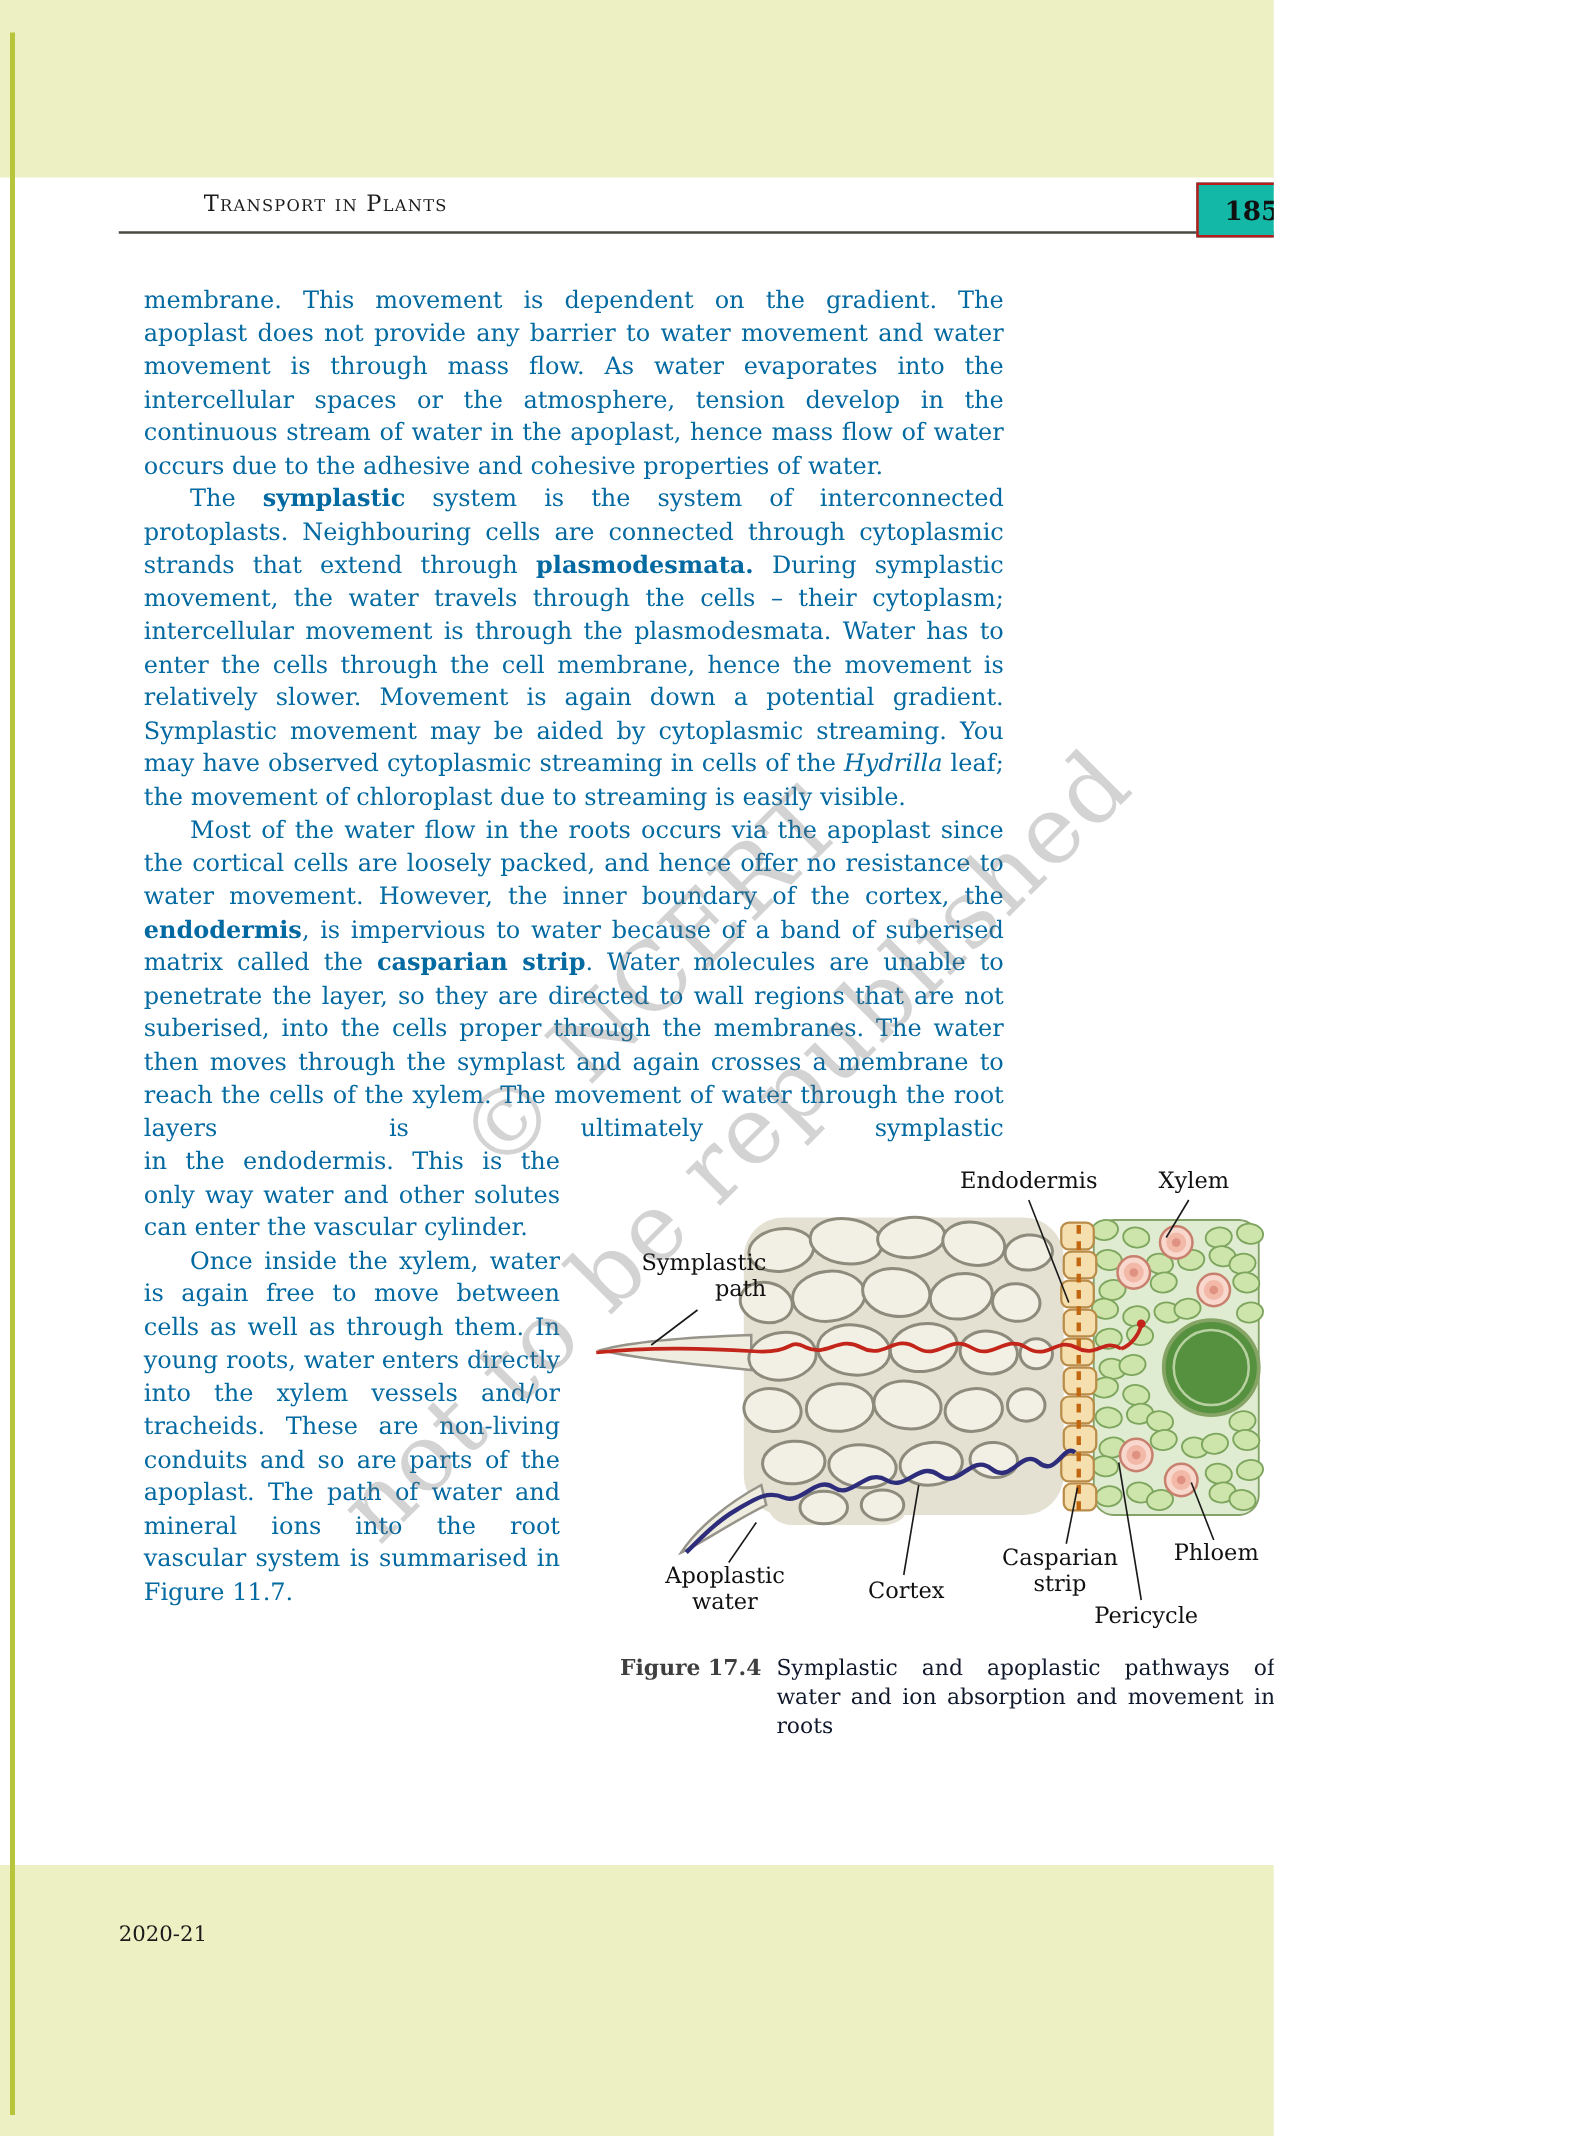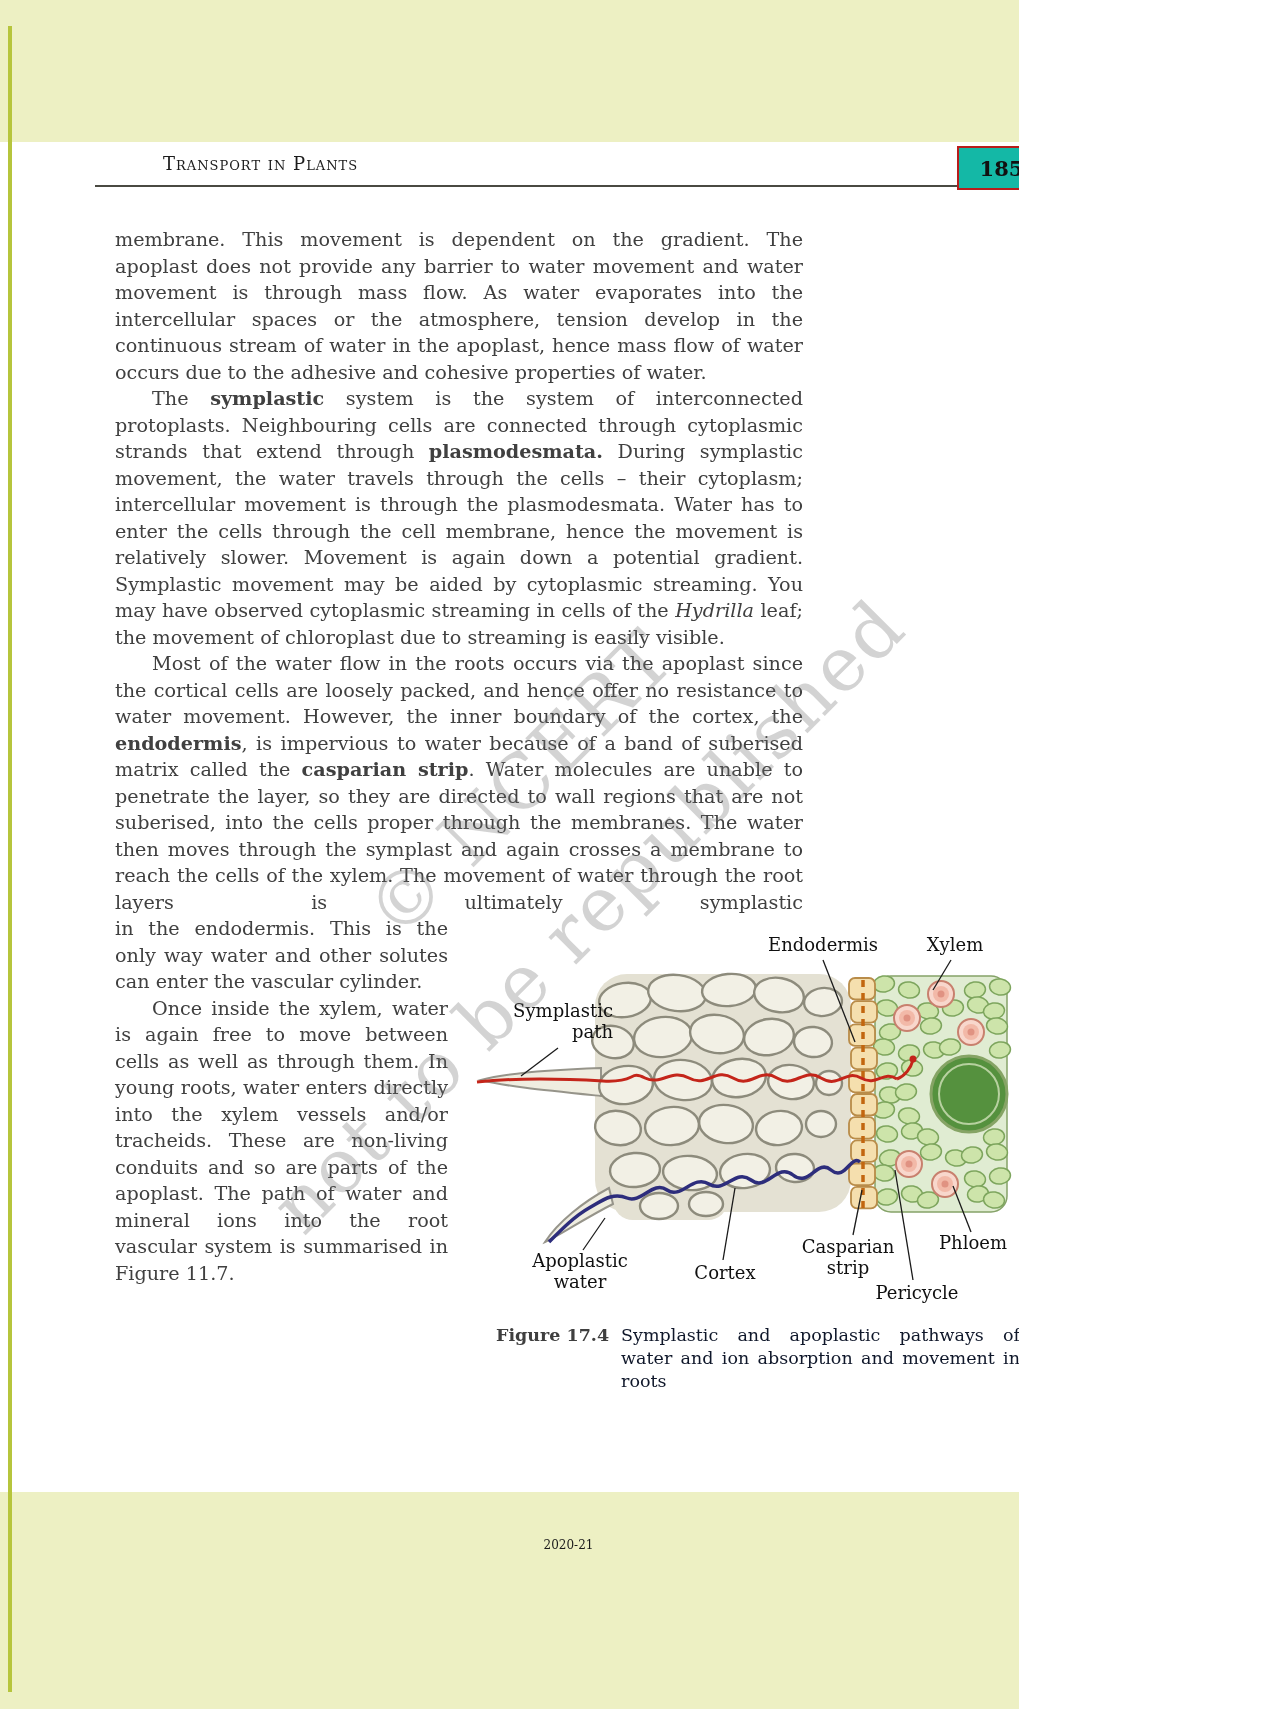--- a/index.html
+++ b/index.html
@@ -14,21 +14,21 @@
   .left-rule{position:absolute;left:8px;top:26px;width:4px;height:1666px;background:#b6c53c;}
 
   
   .header-title{position:absolute;left:163px;top:153px;font-variant:small-caps;font-size:18px;letter-spacing:1px;color:#1b1b1b;z-index:3;}
   .header-rule{position:absolute;left:95px;top:185px;width:947px;height:2px;background:#4a4a42;z-index:3;}
   .page-num{position:absolute;left:957px;top:146px;width:85px;height:40px;background:#14b8a6;border:2px solid #b91c1c;
     display:flex;align-items:center;justify-content:center;font-weight:bold;font-size:21px;color:#111;z-index:3;}
 
   
   .text-block{position:absolute;left:115px;top:227px;width:688px;z-index:2;}
-  .text-block p{margin:0;text-align:justify;font-size:19.2px;line-height:26.5px;color:#404040;}
+  .text-block p{margin:0;text-align:justify;font-size:19.2px;line-height:26.5px;color:#0369a1;}
   .indent{text-indent:37px;}
   .narrow{width:333px;}
   .justify-last{text-align-last:justify;}
   i{font-style:italic;}
   b{font-weight:bold;}
 
   
   .figure{position:absolute;left:463px;top:930px;width:558px;height:472px;z-index:2;}
   .figure svg{position:absolute;left:0;top:0;}
   .fig-label{position:absolute;font-size:18px;line-height:21px;color:#101010;text-align:center;}
@@ -45,21 +45,21 @@
   .caption-label{font-weight:bold;color:#3f3f3f;white-space:nowrap;}
   .caption-text{color:#0f172a;text-align:justify;flex:1;}
 
   
   .ccells ellipse{fill:#f2f0e5;stroke:#8d8b7c;stroke-width:2.4;}
   #stele-cells ellipse{fill:#cde4aa;stroke:#7da55d;stroke-width:1.5;}
   #endodermis-cells rect{fill:#f5dfae;stroke:#b98c49;stroke-width:1.8;}
   .leader{stroke:#1a1a1a;stroke-width:1.3;}
 
   
-  .footer{position:absolute;left:95px;top:1538px;width:947px;text-align:center;font-size:12px;color:#1b1b1b;z-index:3;}
+  .footer{position:absolute;left:95px;top:1538px;width:947px;font-size:17px;color:#1b1b1b;z-index:3;}
   .wm{position:absolute;font-size:75px;color:rgba(110,110,110,0.30);white-space:nowrap;
       transform:rotate(-45deg);transform-origin:0 50%;z-index:6;pointer-events:none;letter-spacing:2px;}
   .wm1{left:380px;top:880px;}
   .wm2{left:285px;top:1175px;}
 </style>
 </head>
 <body>
 
 <div class="page">
 

